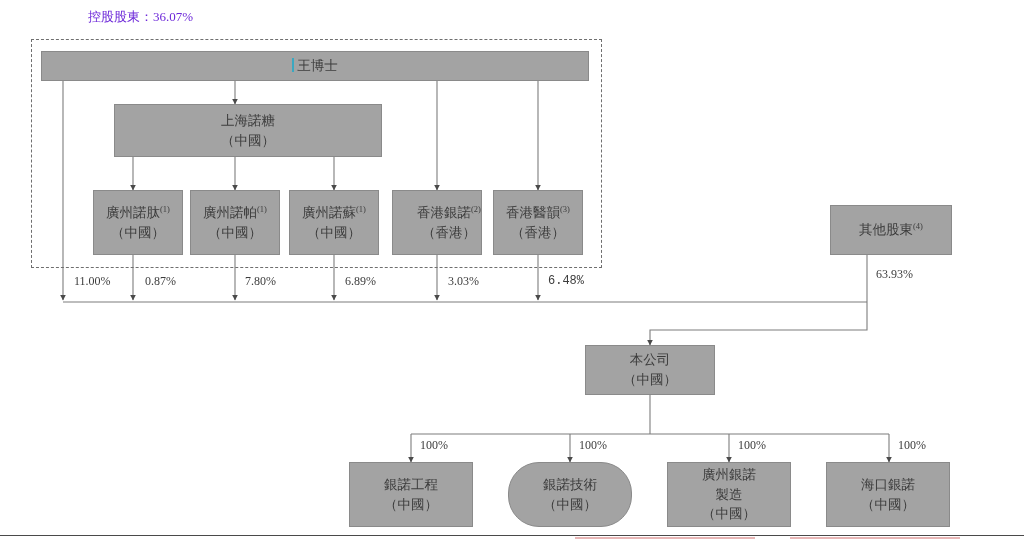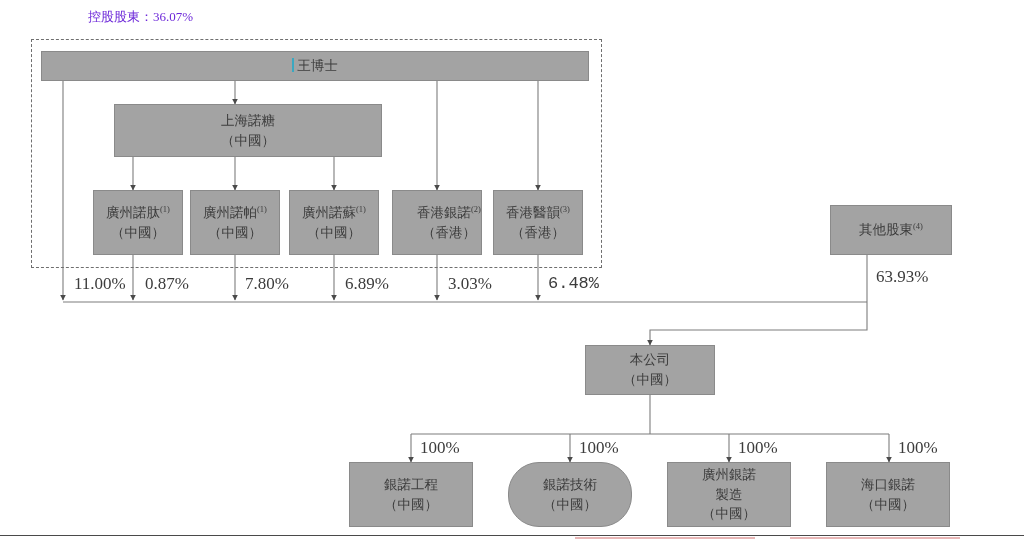--- a/index.html
+++ b/index.html
@@ -22,21 +22,21 @@
     text-align:center;
     white-space:nowrap;
   }
   .node .ln{display:block;}
   .node sup{font-size:8.5px;vertical-align:super;line-height:0;}
   .caret{
     display:inline-block;width:2px;height:14px;background:#3aa8c1;
     vertical-align:-2px;margin-right:3px;
   }
   .pct{
-    position:absolute;font-size:17px;color:#3c3c3c;white-space:nowrap;
+    position:absolute;font-size:12px;color:#3c3c3c;white-space:nowrap;
     font-family:"Liberation Serif","DejaVu Serif",serif;
   }
   .toplabel{
     position:absolute;font-size:13px;color:#6d28d9;white-space:nowrap;
   }
   .dashbox{
     position:absolute;border:1px dashed #6f6f6f;box-sizing:border-box;
     background:transparent;
   }
   .botrule{position:absolute;left:0;width:1024px;height:1px;background:#4a4a4a;}

